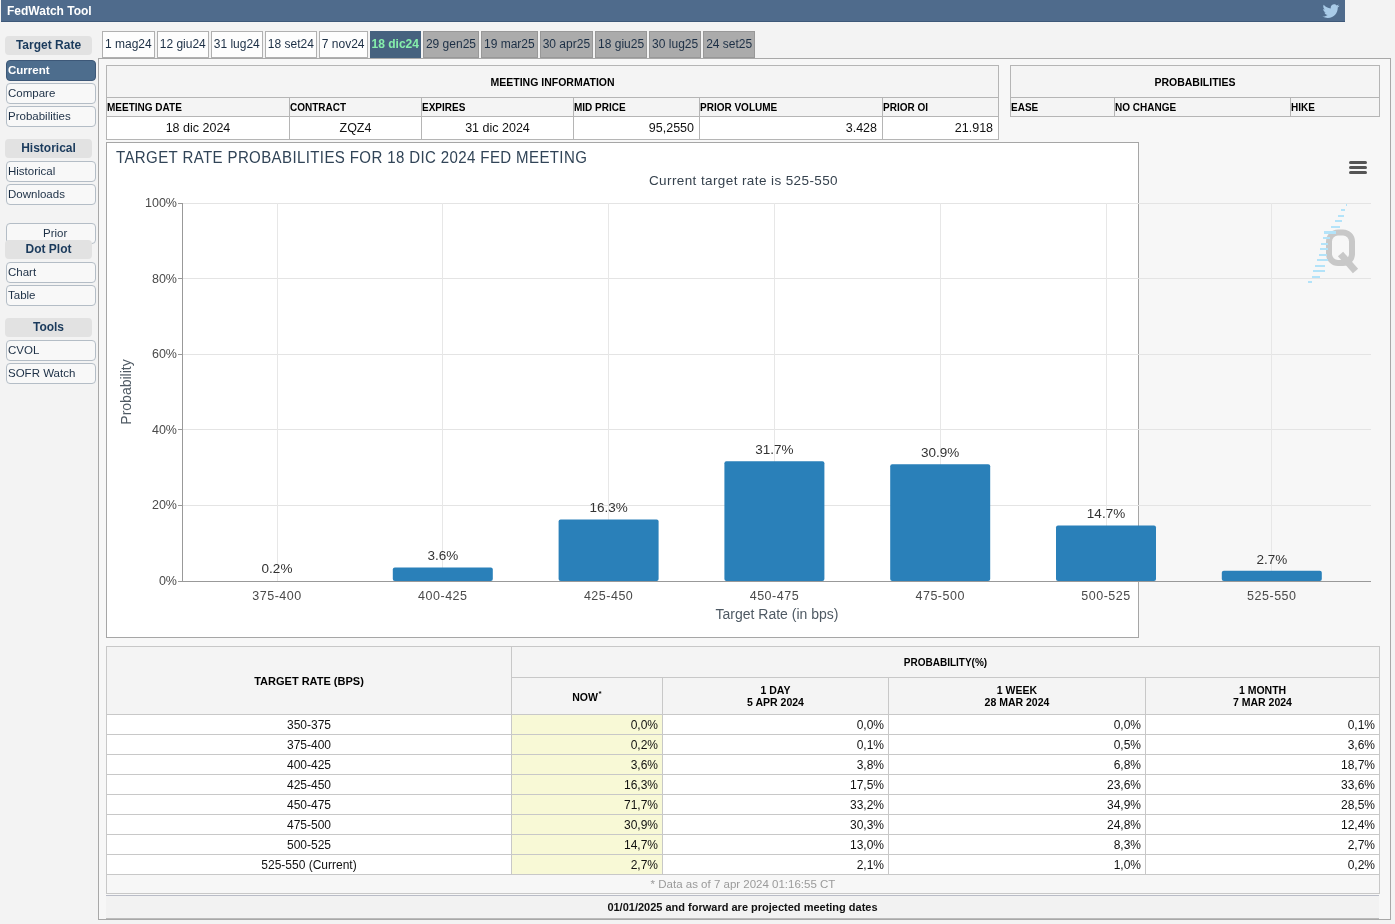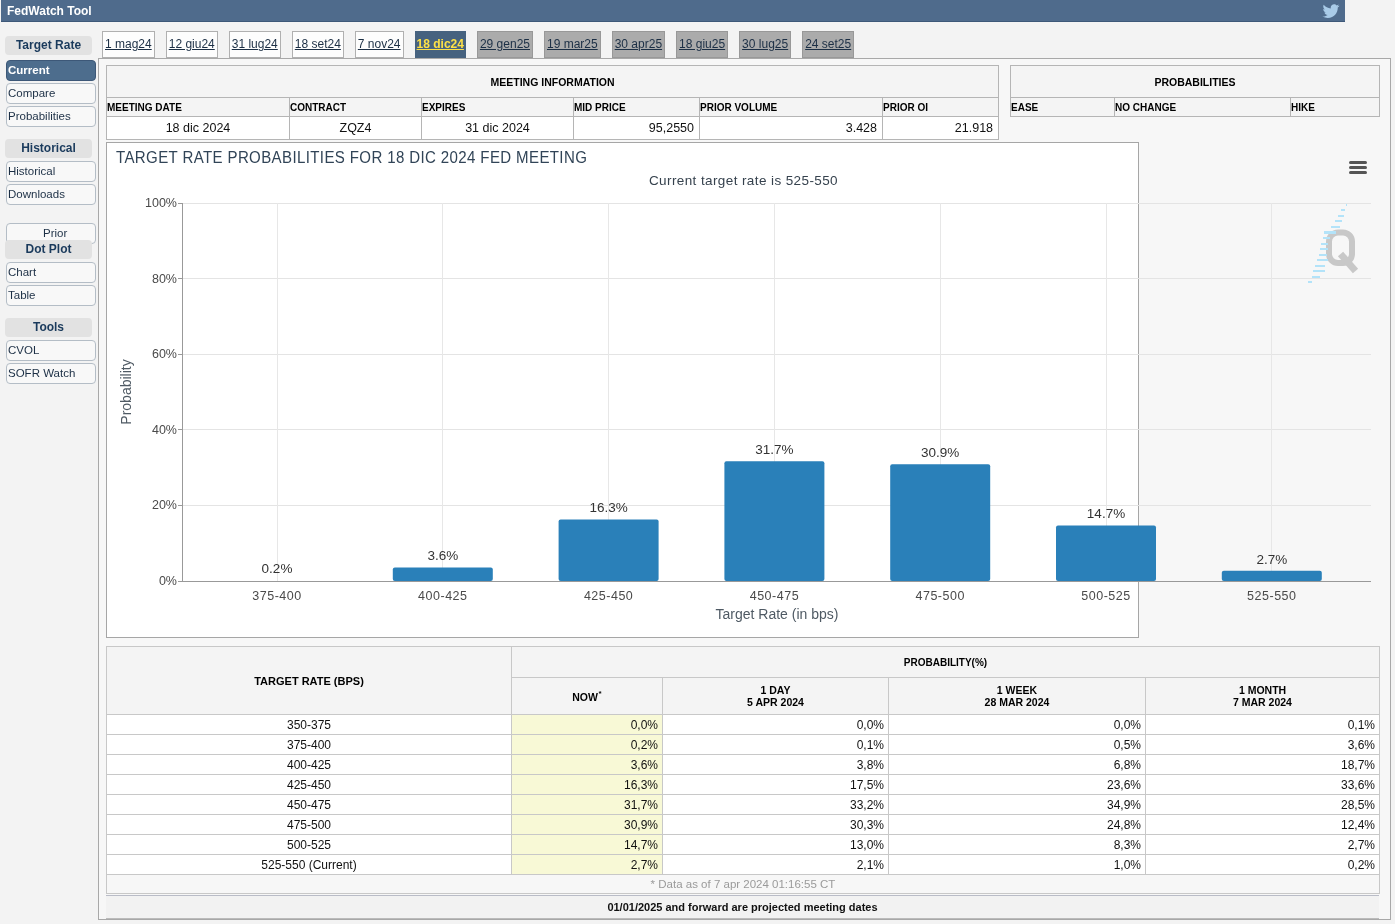--- a/index.html
+++ b/index.html
@@ -12,23 +12,23 @@
 #topbar .title { position:absolute; left:6px; top:4px; color:#fff; font-size:12px; font-weight:bold; }
 #topbar svg { position:absolute; right:5px; top:2px; }
 
 
 .sb-head { left:5px; width:87px; height:19px; background:#e2e2e2; border-radius:4px; text-align:center; font-size:12px; font-weight:bold; color:#1a3a5c; line-height:19px; }
 .sb-item { left:6px; width:90px; height:21px; background:#f8f8f8; border:1px solid #b4bdc6; border-radius:4px; font-size:11.5px; color:#1c2f45; line-height:19px; padding-left:1px; }
 .sb-sel { background:#4d6d8d; border-color:#3d5878; color:#fff; font-weight:bold; }
 
 
 #tabs { left:102px; top:31px; height:28px; white-space:nowrap; }
-.tab { display:inline-block; height:27px; line-height:25px; padding:0 2px; margin-right:11px; background:#fdfdfd; border:1px solid #b0b0b0; font-size:12px; color:#1c2f45; vertical-align:top;text-decoration:underline; }
+.tab { display:inline-block; height:27px; line-height:25px; padding:0 2px; margin-right:2px; background:#fdfdfd; border:1px solid #b0b0b0; font-size:12px; color:#1c2f45; vertical-align:top; }
 .tab.future { background:#ababab; border-color:#989898; }
-.tab.sel { background:#46627f; border-color:#46627f; color:#fde047; font-weight:bold; padding:0 1px; }
+.tab.sel { background:#46627f; border-color:#46627f; color:#86efac; font-weight:bold; padding:0 1px; }
 
 
 #content { left:98px; top:58px; width:1293px; height:862px; background:#f7f7f7; border:1px solid #a8a8a8; }
 
 
 table { border-collapse:collapse; }
 .itable { position:absolute; table-layout:fixed; background:#f4f4f4; border:1px solid #999; }
 .itable td, .itable th { border:1px solid #b5b5b5; overflow:hidden; }
 .itable .t { font-size:10.5px; font-weight:bold; color:#000; text-align:center; height:32px; }
 .itable .h { font-size:10px; font-weight:bold; color:#000; text-align:left; height:19px; }
@@ -250,21 +250,21 @@
         </tr>
     <tr style="height:20px;">
           <td class="c">425-450</td>
           <td class="r y">16,3%</td>
           <td class="r">17,5%</td>
           <td class="r">23,6%</td>
           <td class="r">33,6%</td>
         </tr>
     <tr style="height:20px;">
           <td class="c">450-475</td>
-          <td class="r y">31,7%</td>
+          <td class="r y">71,7%</td>
           <td class="r">33,2%</td>
           <td class="r">34,9%</td>
           <td class="r">28,5%</td>
         </tr>
     <tr style="height:20px;">
           <td class="c">475-500</td>
           <td class="r y">30,9%</td>
           <td class="r">30,3%</td>
           <td class="r">24,8%</td>
           <td class="r">12,4%</td>

